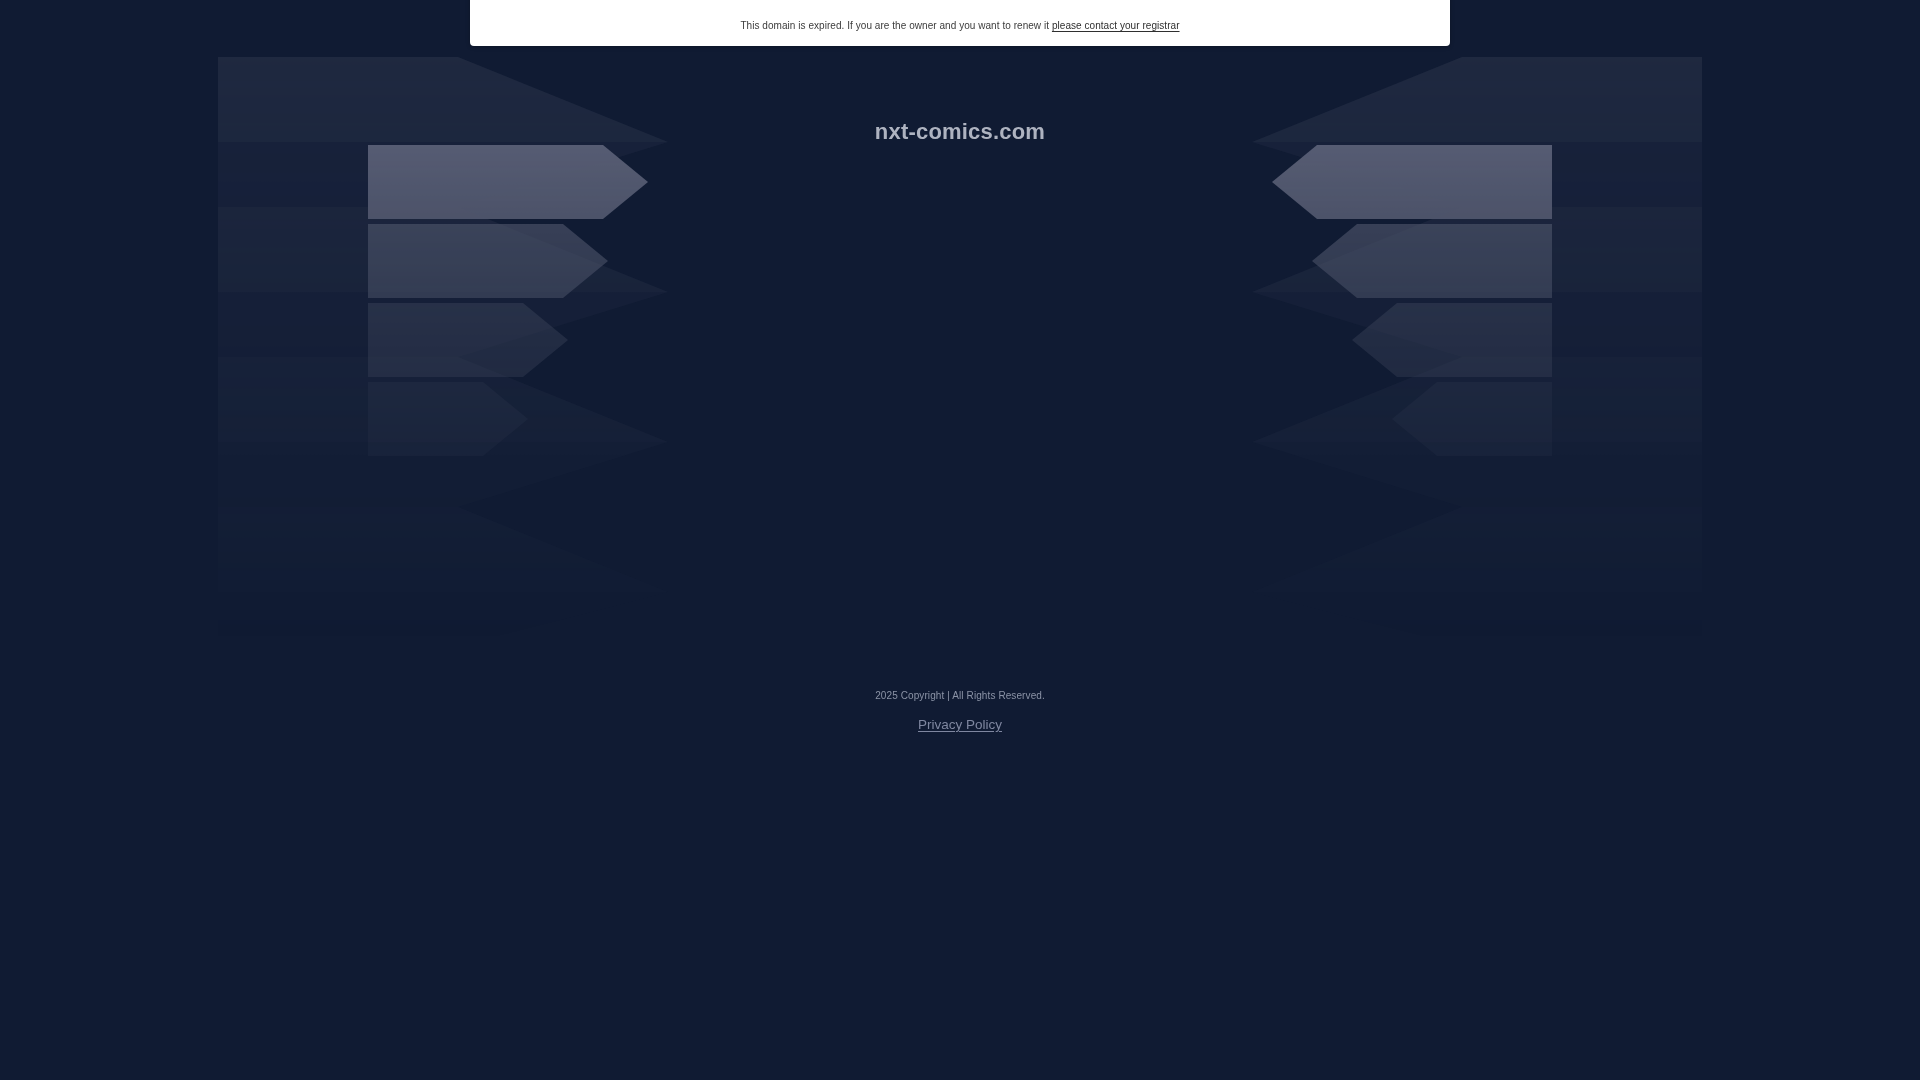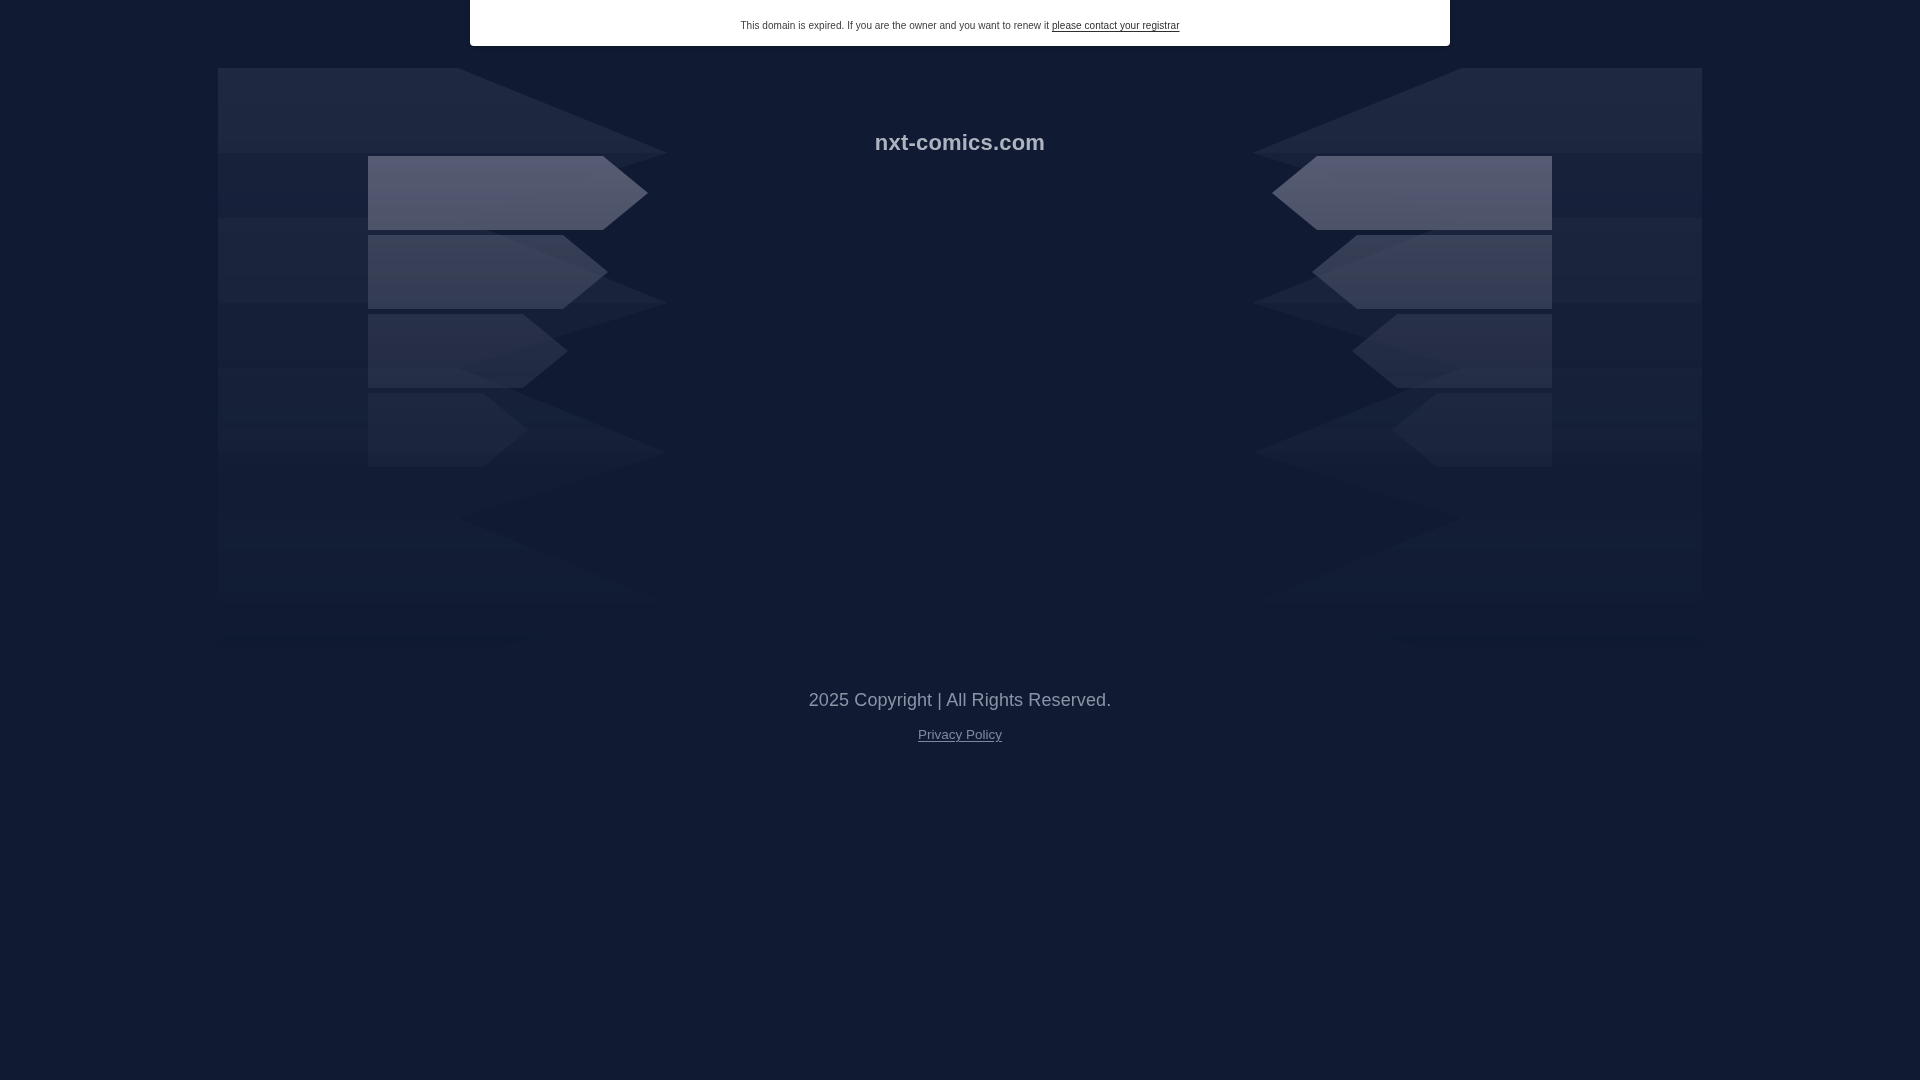--- a/index.html
+++ b/index.html
@@ -46,21 +46,21 @@
     color:#2f2f2f;
     text-decoration:underline;
     text-underline-offset:2px;
     cursor:pointer;
   }
 
   
   .hero {
     position:absolute;
     left:0;
-    top:58px;
+    top:47px;
     width:1529px;
     height:600px;
   }
 
   .domain-title {
     position:absolute;
     left:0;
     top:72px;
     width:1920px;
     text-align:center;
@@ -87,21 +87,21 @@
   
   .footer {
     position:absolute;
     left:0;
     top:690px;
     width:1920px;
     text-align:center;
   }
 
   .copyright {
-    font-size:18px;
+    font-size:10px;
     color:#8b93a6;
     letter-spacing:0.1px;
   }
 
   .privacy-link {
     display:inline-block;
     margin-top:16px;
     font-size:13.5px;
     color:#7f87a0;
     text-underline-offset:2px;

